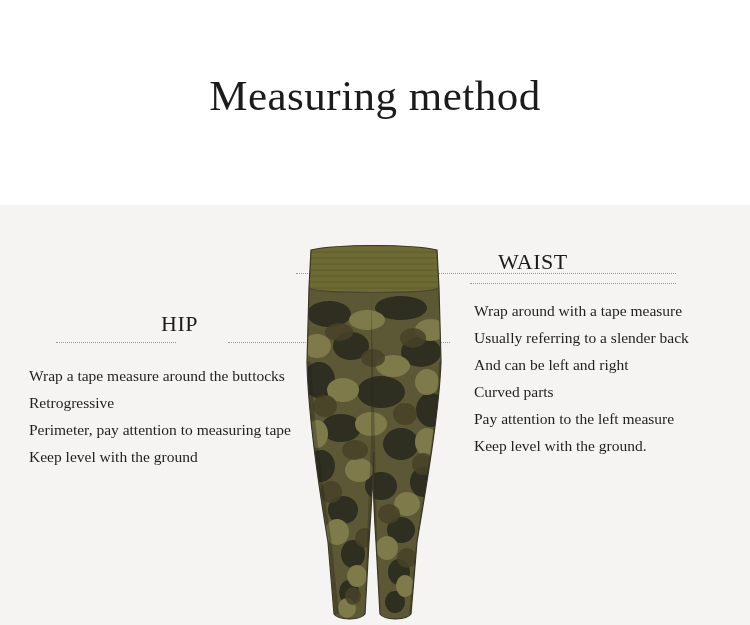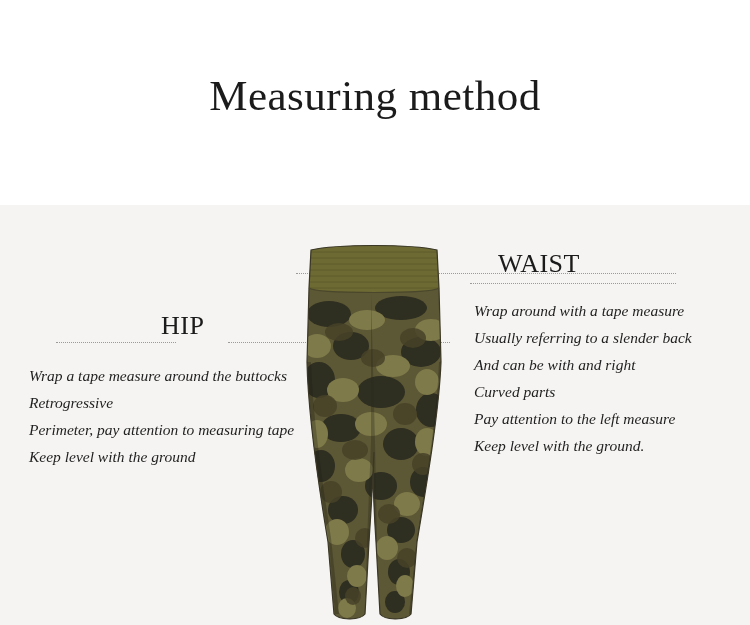--- a/index.html
+++ b/index.html
@@ -59,21 +59,21 @@
     width: 186px;
     height: 383px;
   }
   .legging-svg {
     display: block;
   }
   
   .label {
     position: absolute;
     font-family: "Liberation Serif", serif;
-    font-size: 26px;
+    font-size: 22px;
     color: #1b1b1b;
     letter-spacing: 0.5px;
   }
   .label-waist {
     left: 498px;
     top: 249px;
   }
   .label-hip {
     left: 161px;
     top: 311px;
@@ -117,21 +117,20 @@
     top: 297px;
     width: 260px;
   }
   .desc-hip {
     left: 29px;
     top: 362px;
     width: 290px;
   }
   .desc .line {
     white-space: nowrap;
-    font-style: italic;
   }
 </style>
 </head>
 <body>
 
 <div class="page">
 
   <div class="title-band">
     <div class="page-title">Measuring method</div>
   </div>
@@ -246,21 +245,21 @@
                L84 372 C79 379, 57 378, 53 372
                L47 300 C37 240, 27 170, 26 120 L28 46 Z" fill="none" stroke="#3a3726" stroke-width="1.2"></path>
       <path d="M28 46 C36 52, 150 52, 158 46" fill="none" stroke="#4a472c" stroke-width="1.2"></path>
     </svg>
   </div>
 
   <div class="label label-waist">WAIST</div>
   <div class="desc desc-waist">
     <div class="line">Wrap around with a tape measure</div>
     <div class="line">Usually referring to a slender back</div>
-    <div class="line">And can be with and right</div>
+    <div class="line">And can be left and right</div>
     <div class="line">Curved parts</div>
     <div class="line">Pay attention to the left measure</div>
     <div class="line">Keep level with the ground.</div>
   </div>
 
   <div class="label label-hip">HIP</div>
   <div class="desc desc-hip">
     <div class="line">Wrap a tape measure around the buttocks</div>
     <div class="line">Retrogressive</div>
     <div class="line">Perimeter, pay attention to measuring tape</div>

